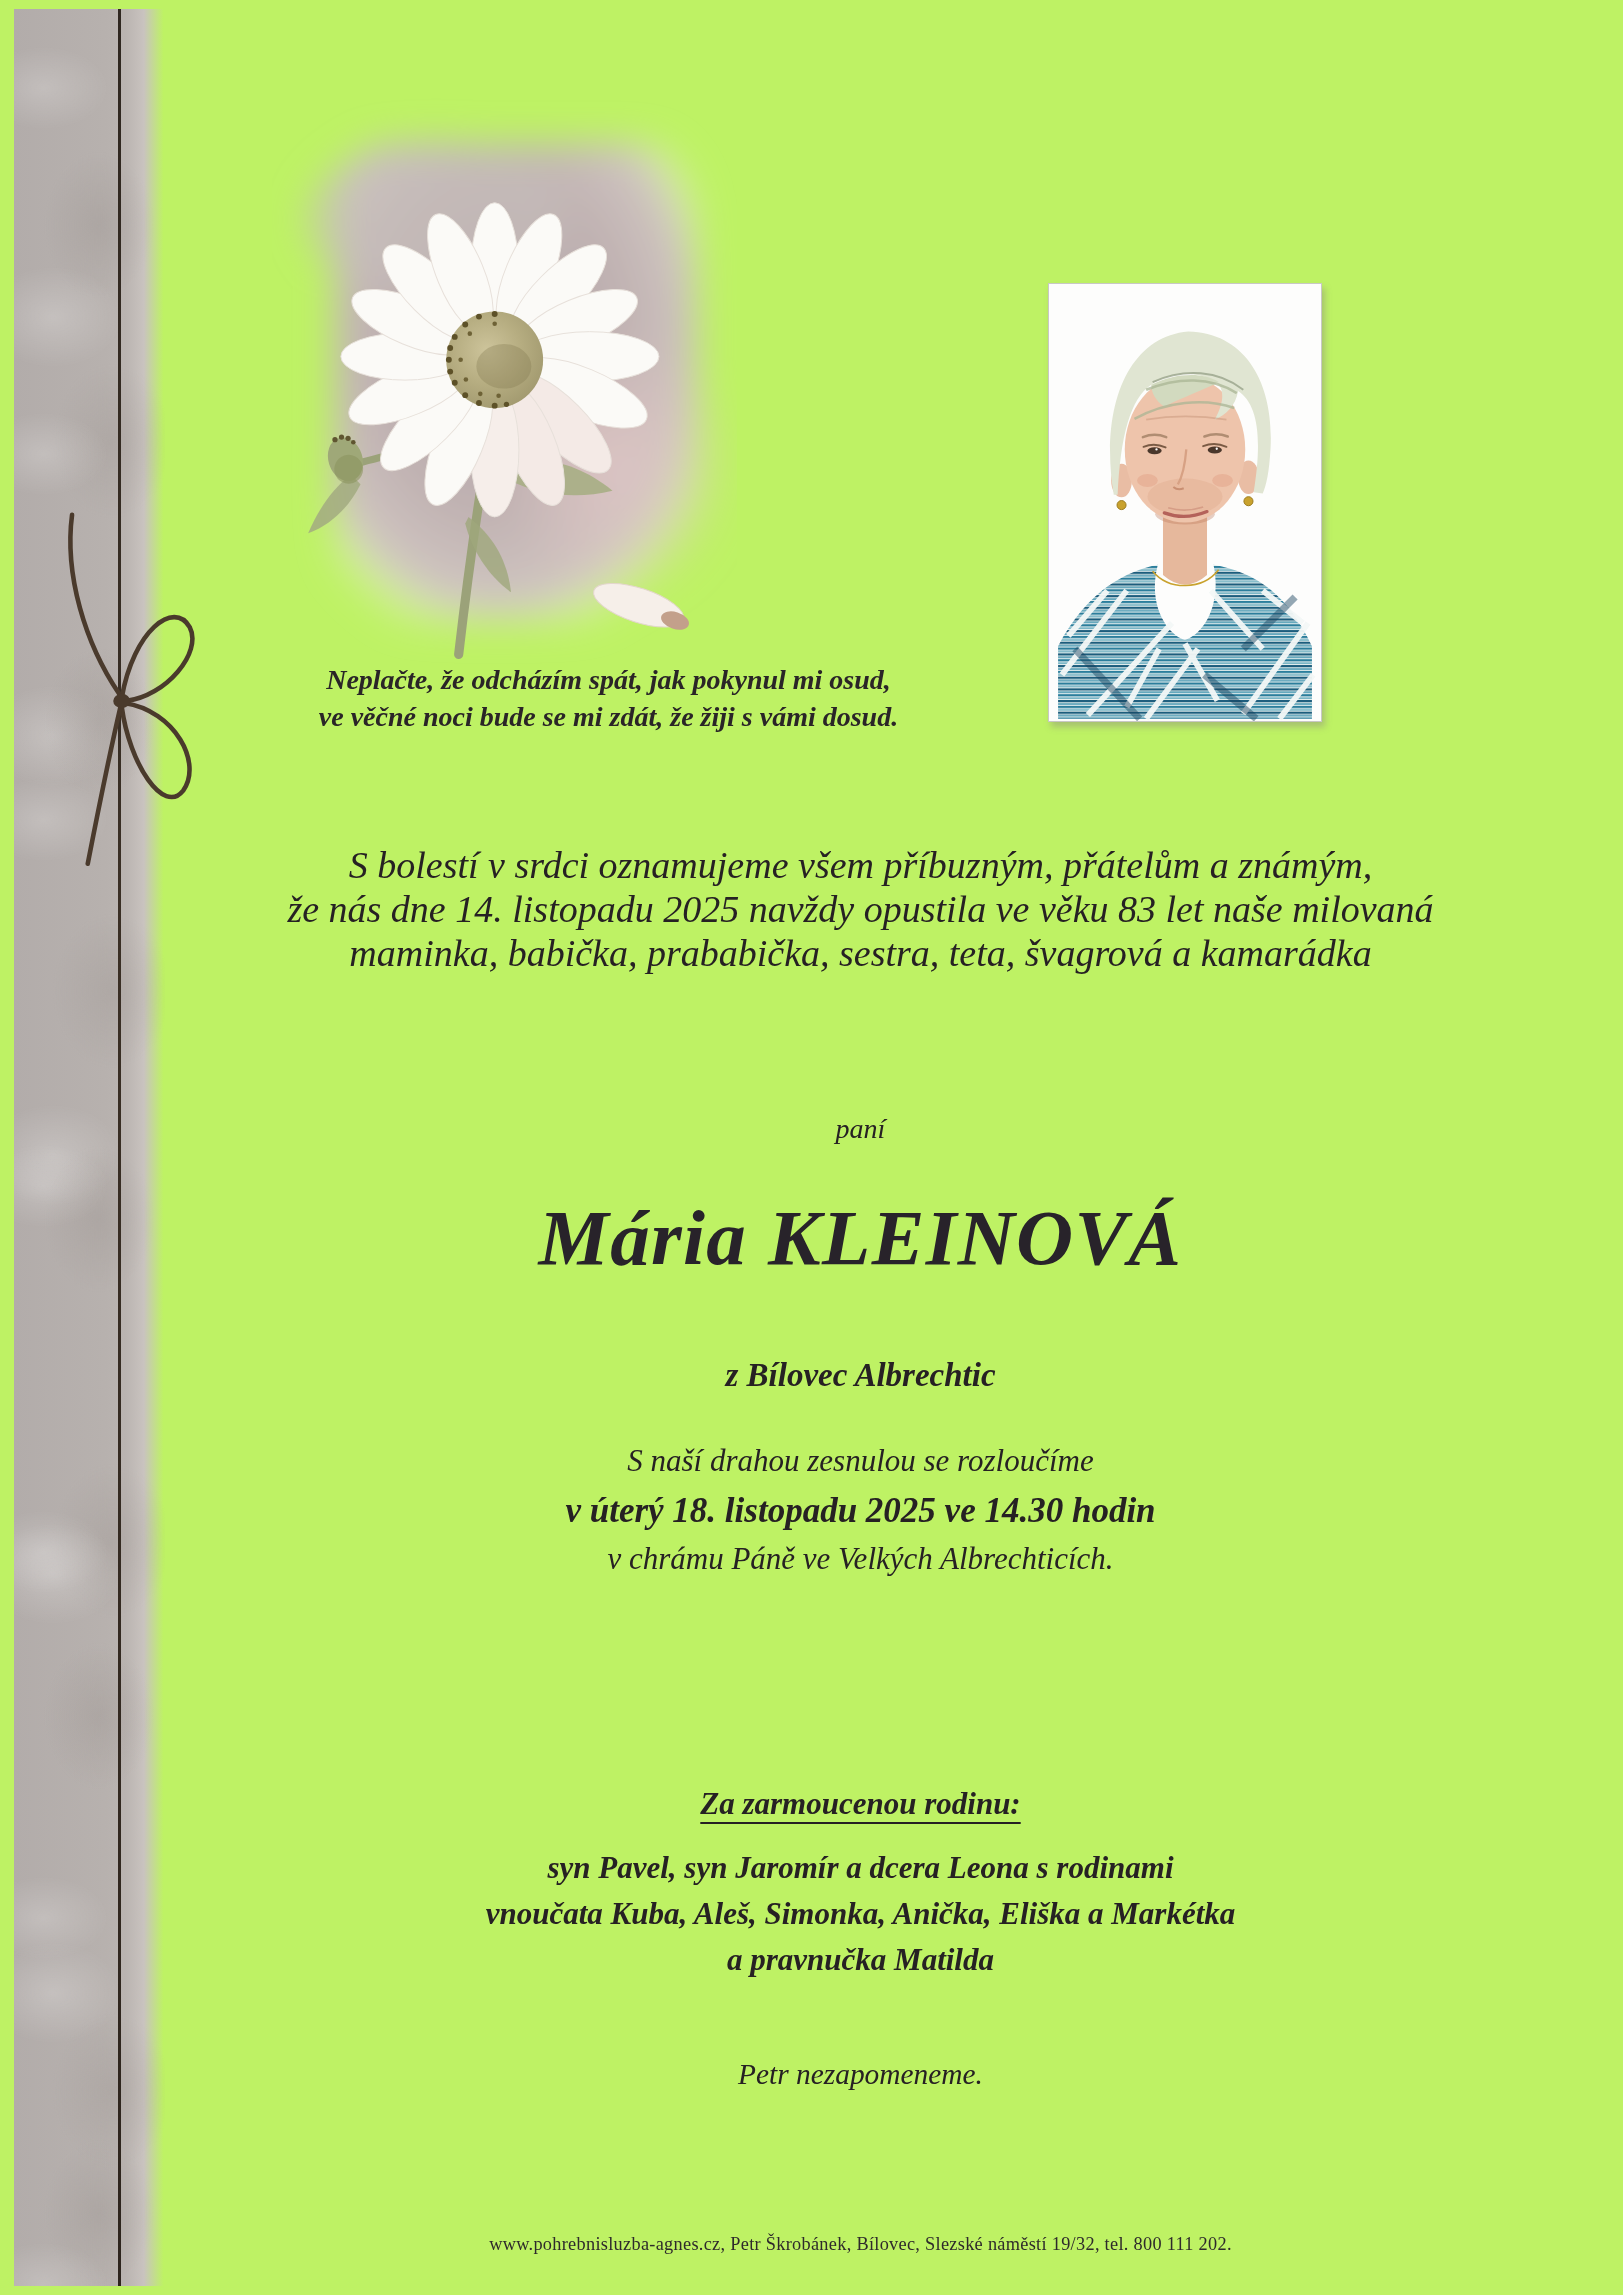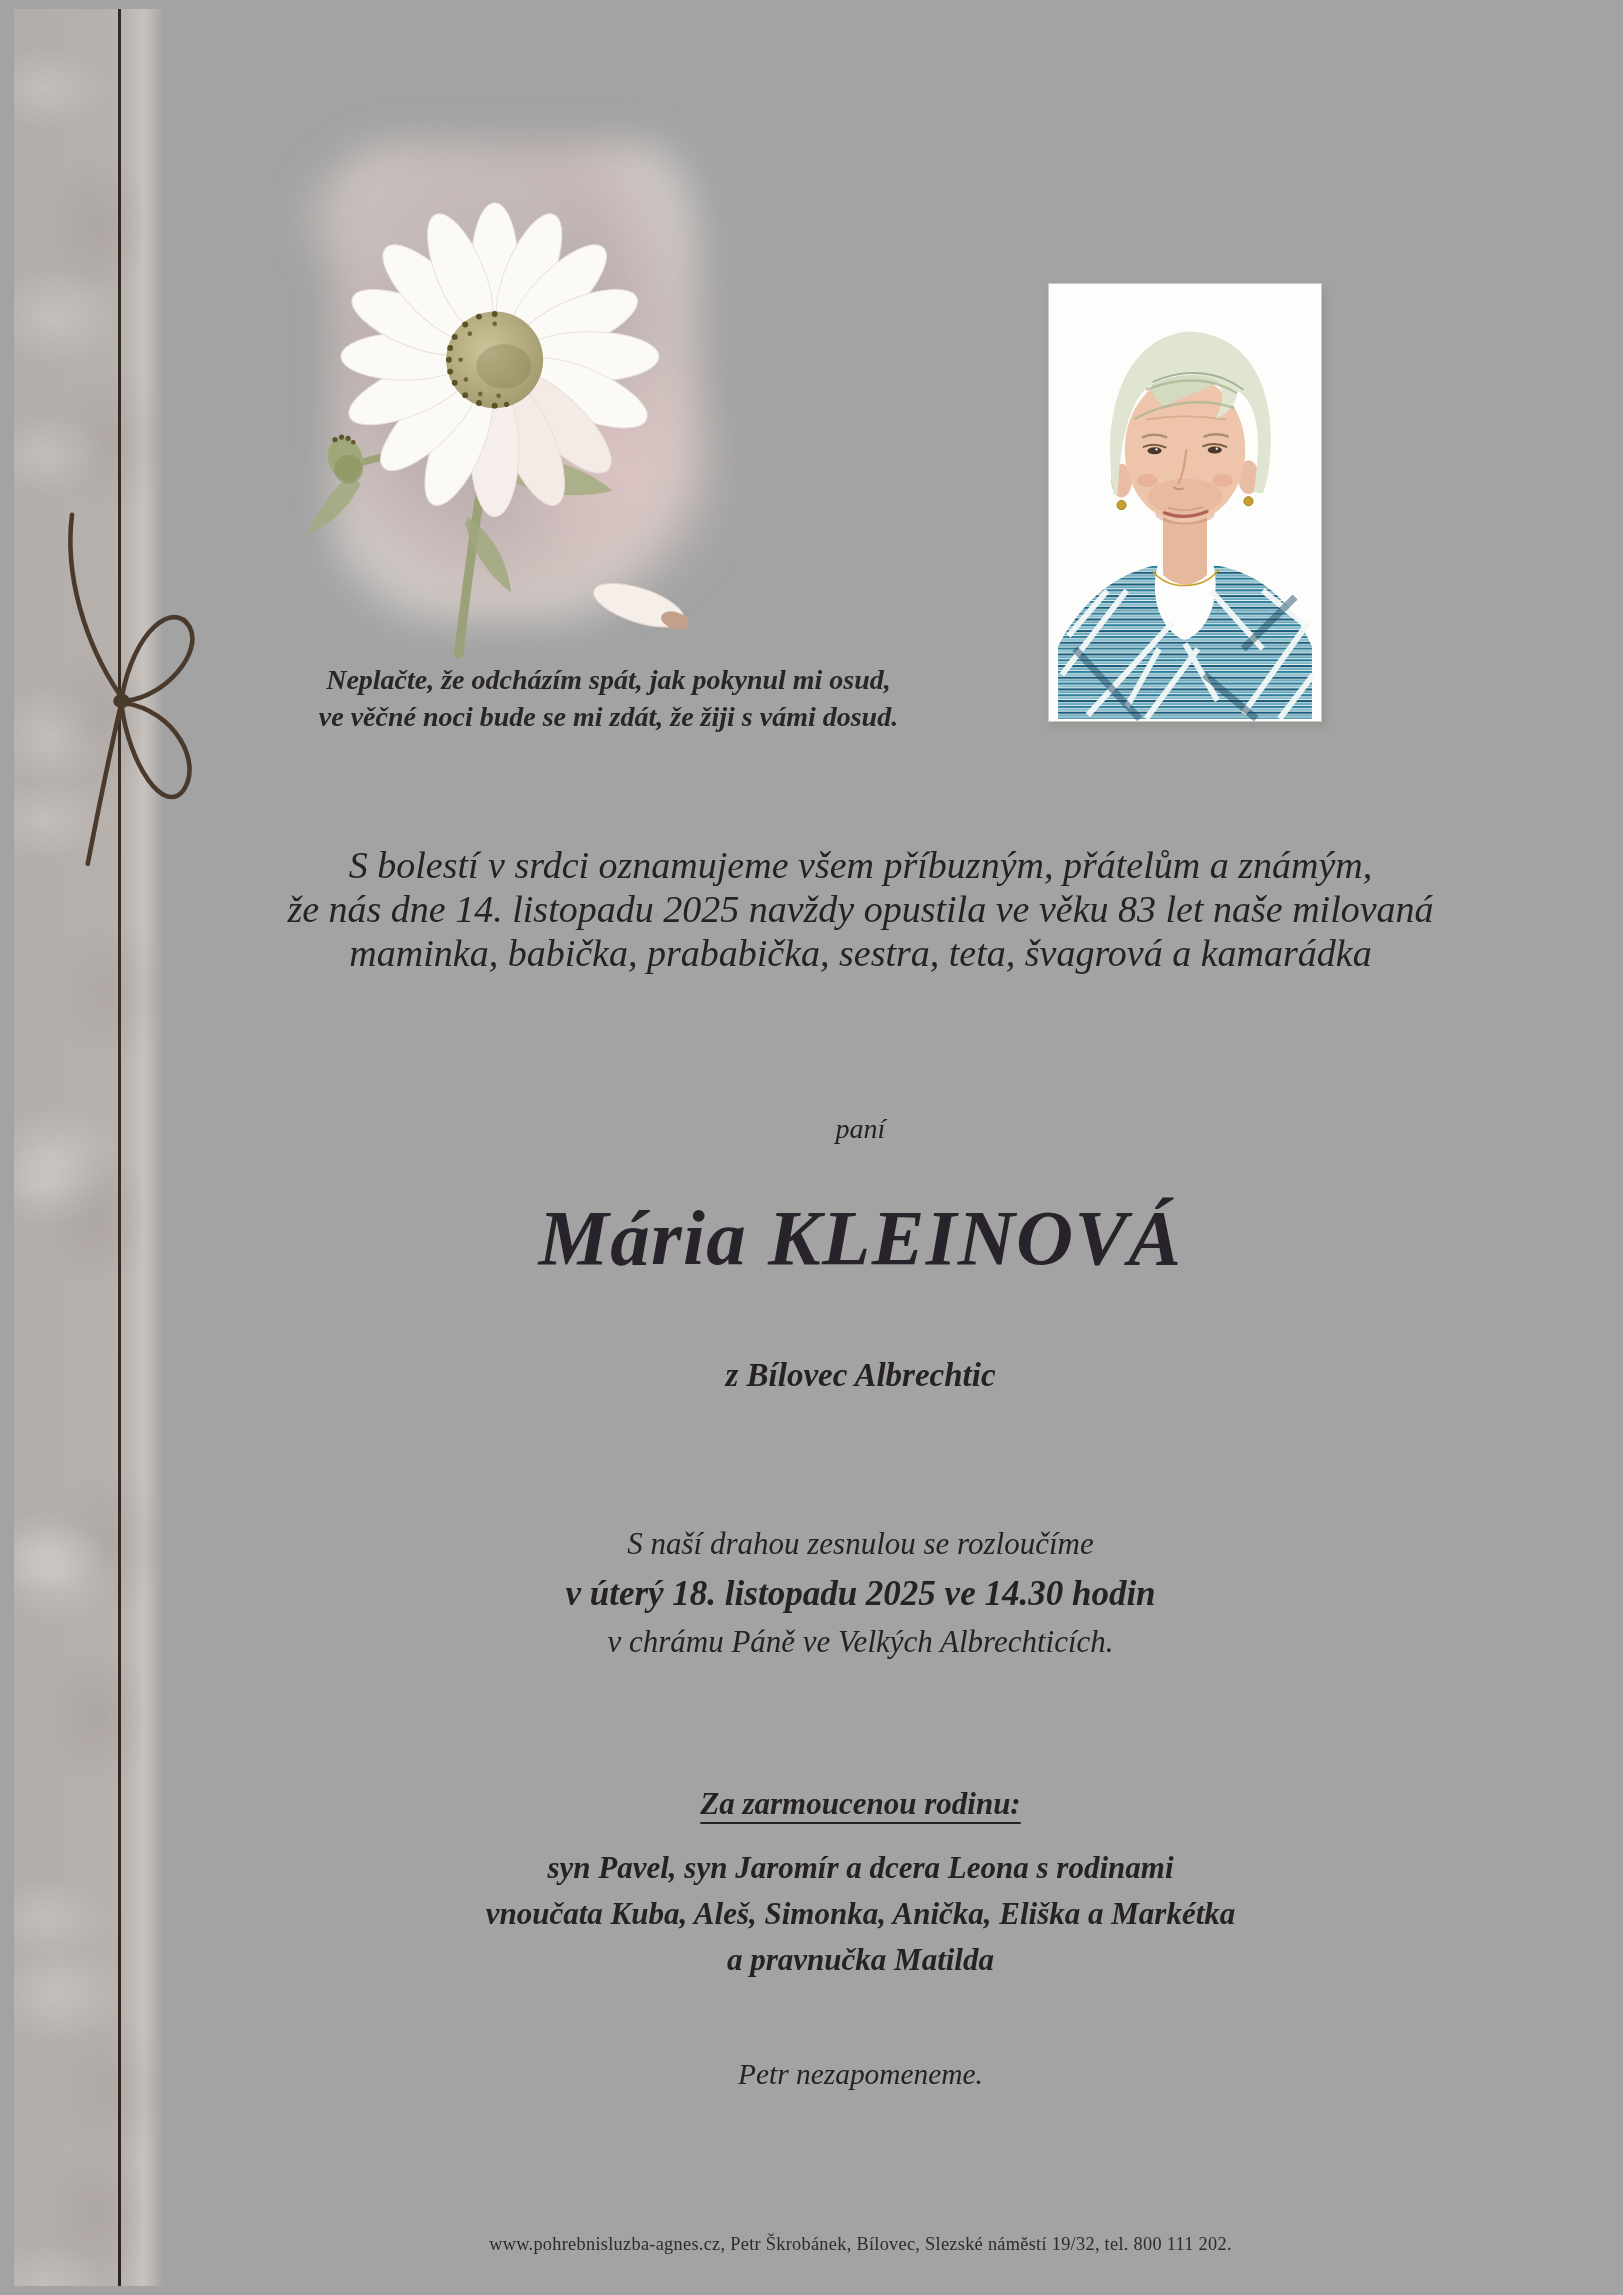--- a/index.html
+++ b/index.html
@@ -1,17 +1,17 @@
 <!DOCTYPE html>
 <html style="font-size:10.5px"><head>
 <meta charset="utf-8">
 <style>
   html,body{margin:0;padding:0;background:#e9e7e4;}
   .page{
-    position:relative;width:1623px;height:2295px;background:#a3a3a3;overflow:hidden;
+    position:relative;width:1623px;height:2295px;background:#bef264;overflow:hidden;
     font-family:"Liberation Serif","DejaVu Serif",serif;color:#262123;
   }
   
   .band{
     position:absolute;left:14.4px;top:9.2px;width:151px;height:2277px;
     background-image:
       radial-gradient(92px 59px at 29.4px 79px, rgba(255,255,255,.20), transparent 70%),
       radial-gradient(79px 105px at 85px 216px, rgba(150,142,138,.30), transparent 70%),
       radial-gradient(98px 72px at 39px 308px, rgba(255,255,255,.22), transparent 70%),
       radial-gradient(85px 111px at 98px 432px, rgba(152,144,140,.28), transparent 70%),
@@ -34,21 +34,21 @@
   }
   .photo svg{display:block;width:100%;height:100%;}
   
   .txt{position:absolute;text-align:center;font-style:italic;}
   .center-col{left:98px;width:1525px;}
   .poem{left:111px;width:995px;top:661px;font-size:28px;line-height:37px;font-weight:bold;color:#2a2527;}
   .announce{top:843px;font-size:38px;line-height:44px;}
   .honorific{top:1112px;font-size:28px;line-height:33px;}
   .name{top:1192px;font-size:79px;line-height:92px;font-weight:bold;letter-spacing:1.3px;color:#28232a;}
   .origin{top:1356px;font-size:33px;line-height:38px;font-weight:bold;}
-  .ceremony{top:1523px;}
+  .ceremony{top:1440px;}
   .cer-1,.cer-3{font-size:31px;line-height:41px;}
   .cer-2{font-size:35px;line-height:51px;font-weight:bold;margin-top:3.9px;margin-bottom:2.6px;}
   .fam-head{top:1784px;font-size:31px;line-height:39px;font-weight:bold;
     text-decoration:underline;text-decoration-thickness:2px;text-underline-offset:7.9px;}
   .fam-lines{top:1845px;font-size:31px;line-height:46px;font-weight:bold;}
   .farewell{top:2056px;font-size:29.4px;line-height:37px;}
   .footer{top:2233px;font-size:18.3px;line-height:22px;font-style:normal;letter-spacing:0.3px;color:#2e2a2b;}
 </style>
 </head>
 <body>

